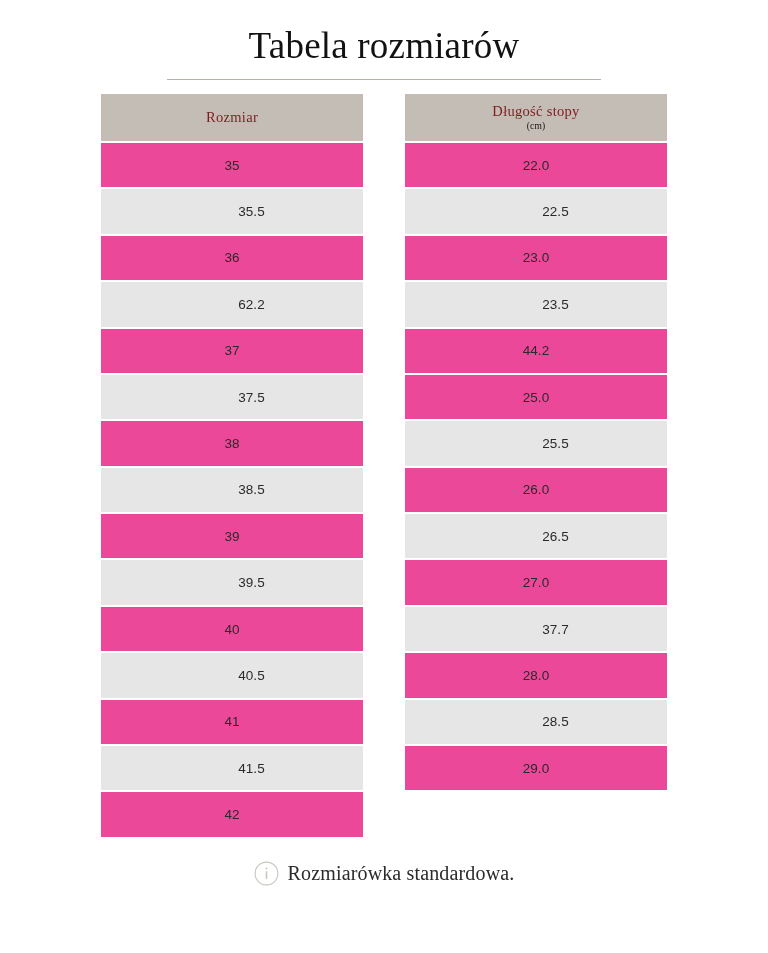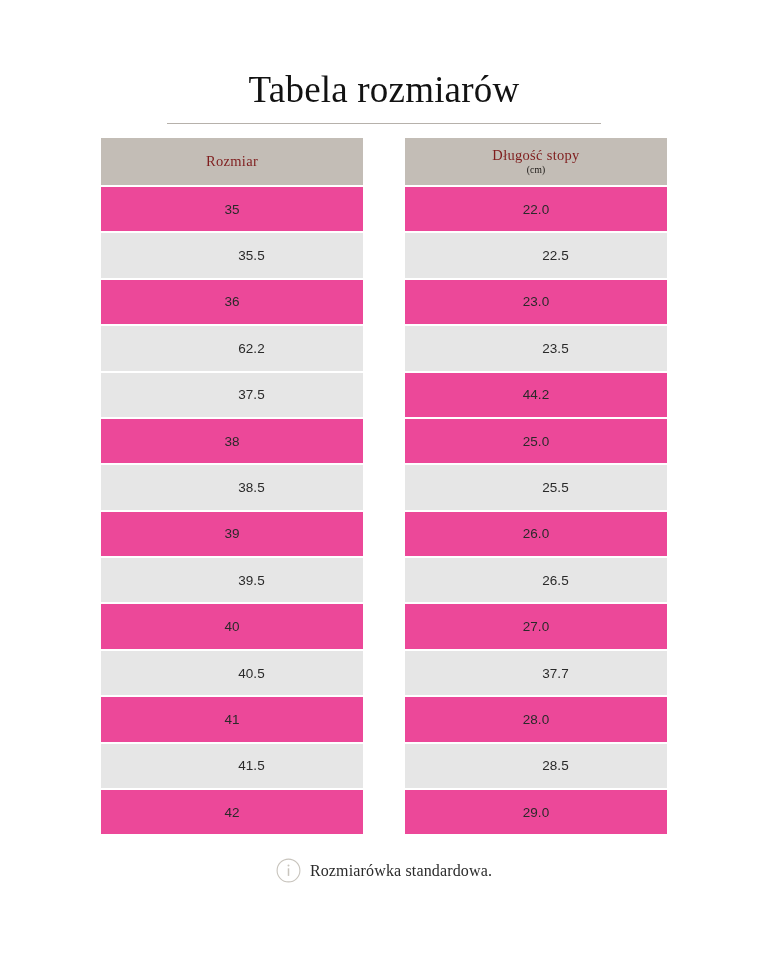--- a/index.html
+++ b/index.html
@@ -19,21 +19,21 @@
   .page {
     width: 768px;
     height: 953px;
     position: relative;
     background: #ffffff;
     box-sizing: border-box;
   }
 
   
   .title-block {
-    padding-top: 70px;
+    padding-top: 26px;
     text-align: center;
   }
   .chart-title {
     font-family: "Liberation Serif", serif;
     font-size: 37px;
     font-weight: 400;
     letter-spacing: 0.2px;
     color: #121212;
     line-height: 1.08;
     margin: 0;
@@ -110,21 +110,21 @@
     gap: 9px;
   }
   .info-icon {
     width: 25px;
     height: 25px;
     flex: 0 0 25px;
     display: block;
   }
   .footnote-text {
     font-family: "Liberation Serif", serif;
-    font-size: 16px;
+    font-size: 20px;
     color: #2b2b2b;
     letter-spacing: 0.15px;
   }
 </style>
 </head>
 <body>
 
 <div class="page">
 
   <div class="title-block">
@@ -135,20 +135,21 @@
   <div class="table-wrap">
 
     <div class="col">
       <div class="col-head">
         <span class="col-head-title">Rozmiar</span>
       </div>
       <div class="cell odd">35</div>
       <div class="cell even">35.5</div>
       <div class="cell odd">36</div>
       <div class="cell even">62.2</div>
+      <div class="cell odd">37</div>
       <div class="cell even">37.5</div>
       <div class="cell odd">38</div>
       <div class="cell even">38.5</div>
       <div class="cell odd">39</div>
       <div class="cell even">39.5</div>
       <div class="cell odd">40</div>
       <div class="cell even">40.5</div>
       <div class="cell odd">41</div>
       <div class="cell even">41.5</div>
       <div class="cell odd">42</div>

